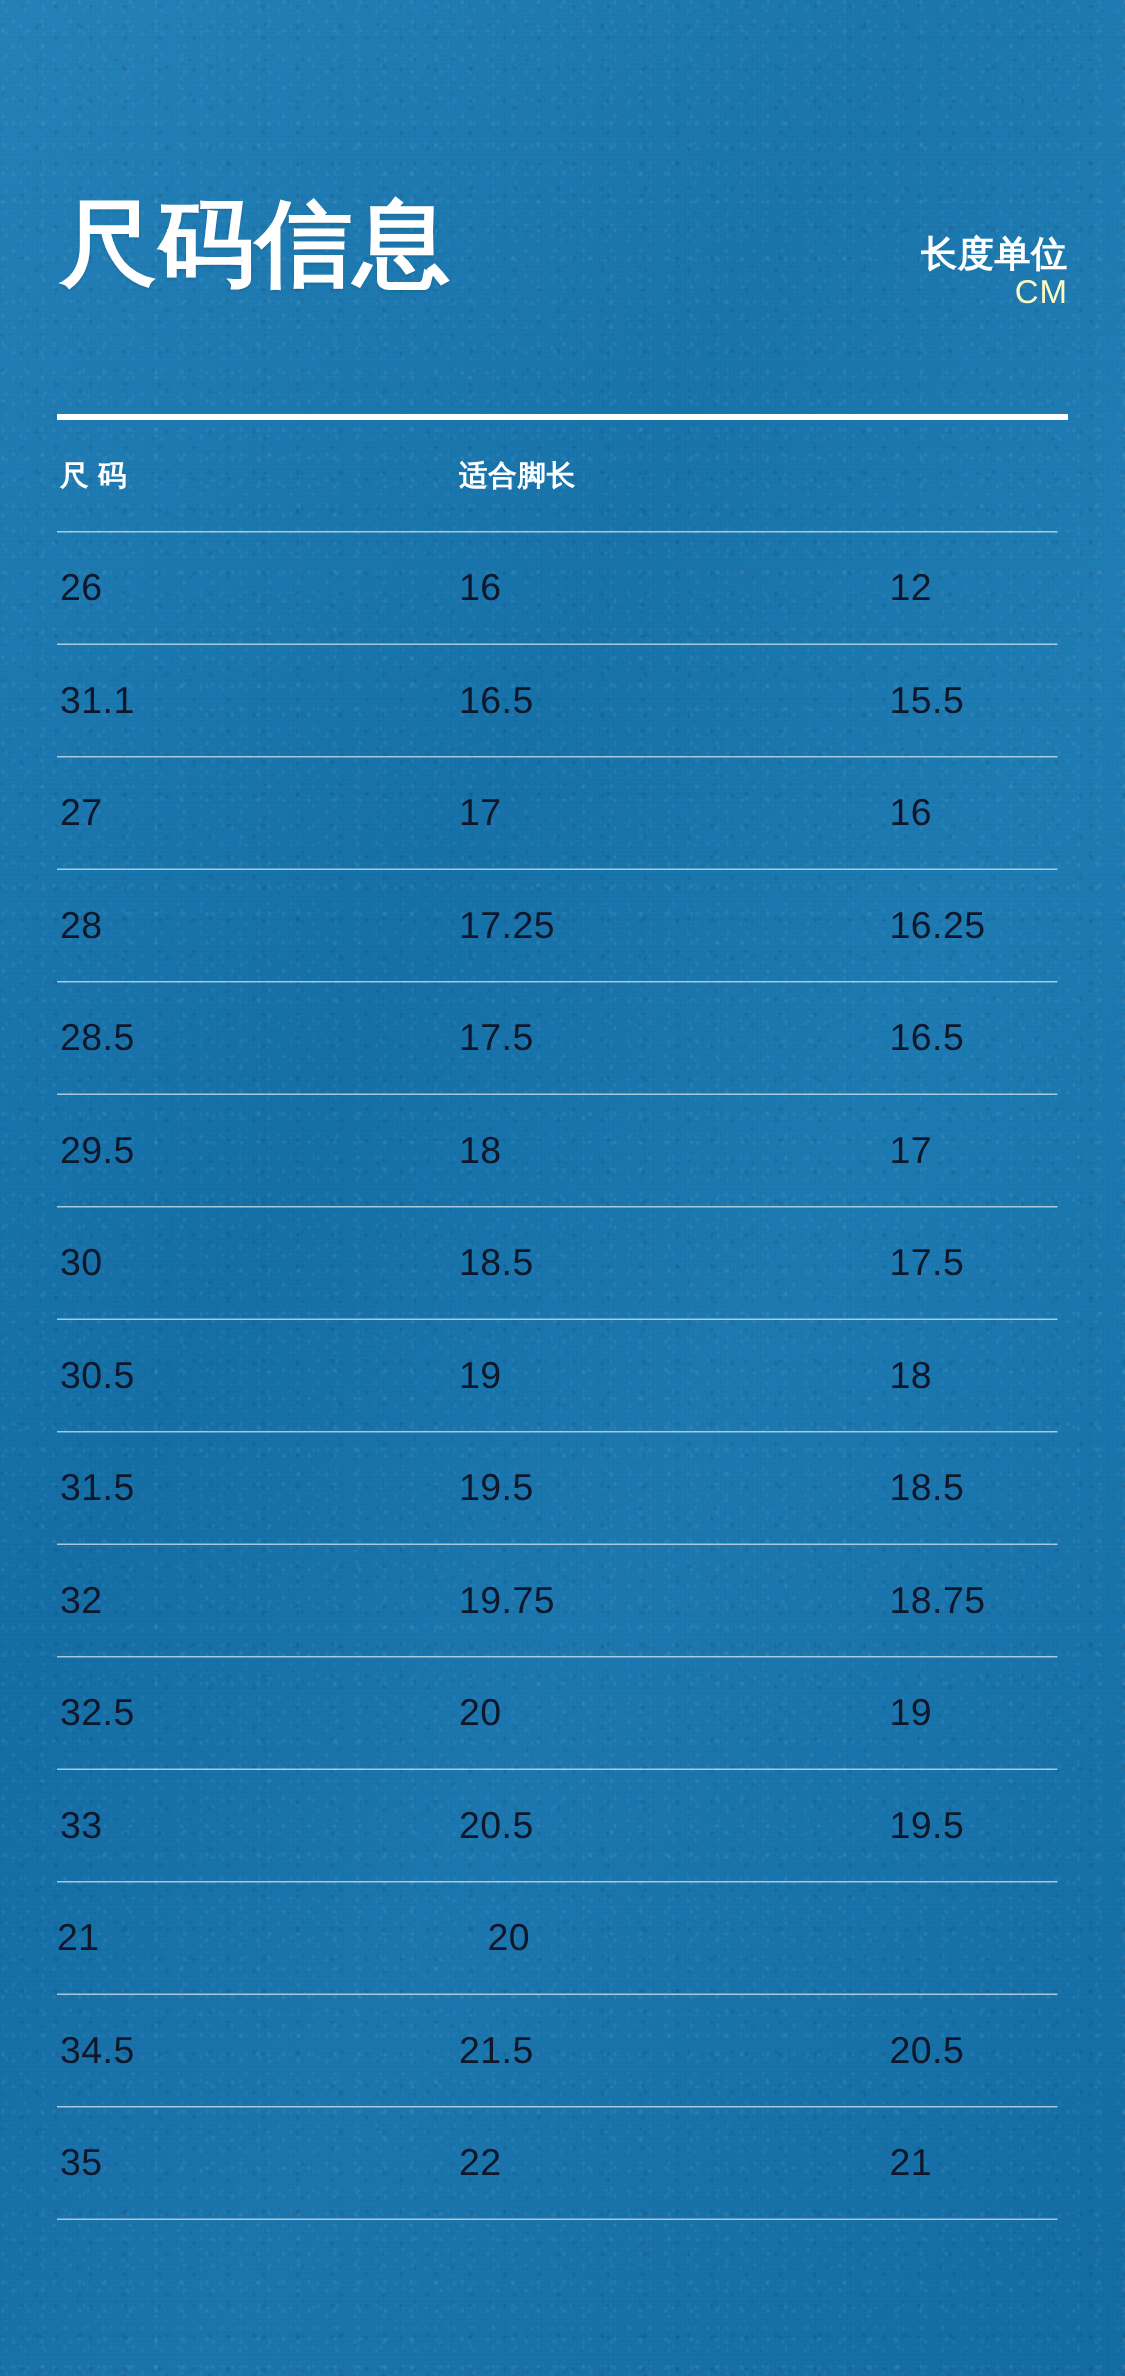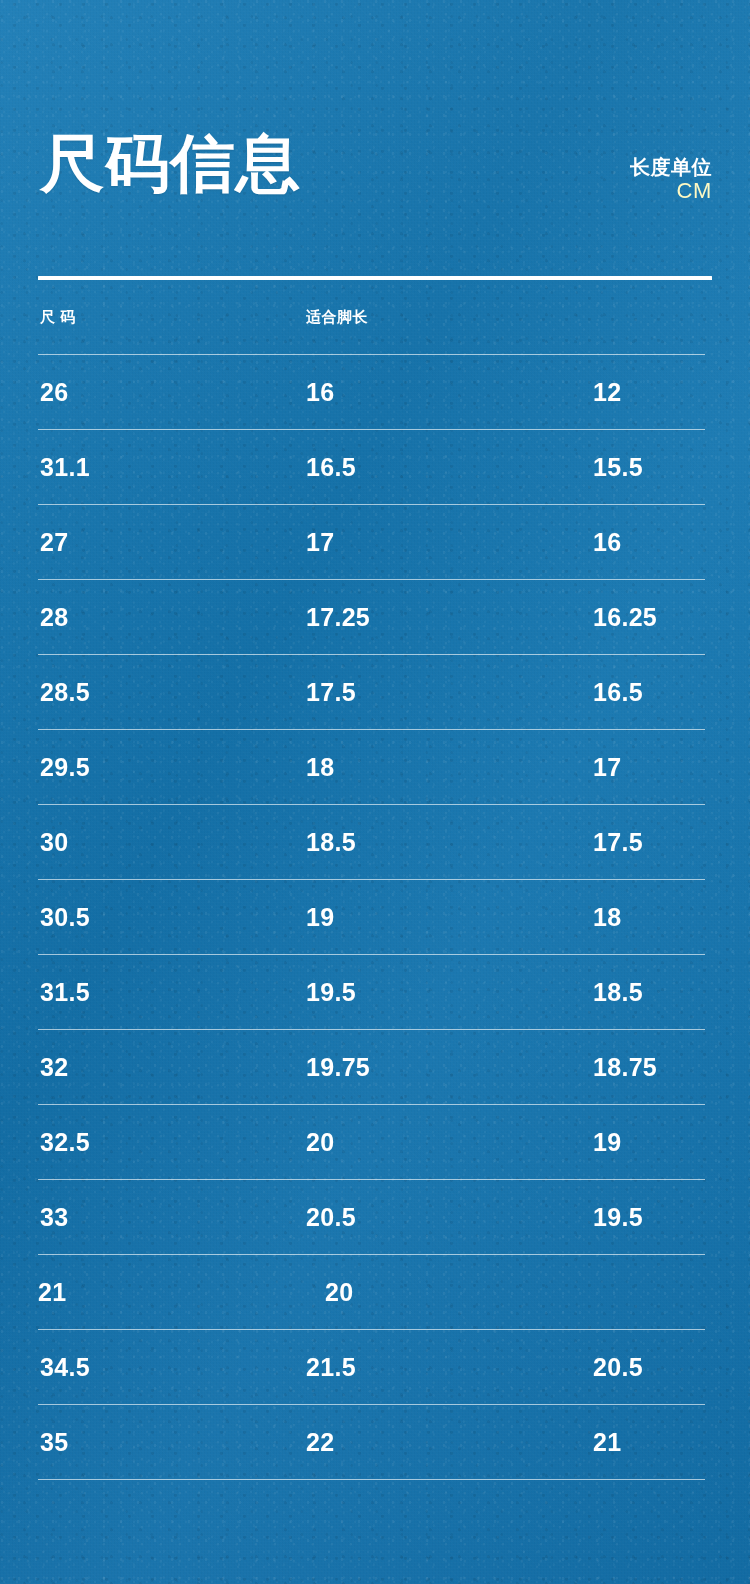--- a/index.html
+++ b/index.html
@@ -60,21 +60,21 @@
     transform-origin:left center;
   }
 
   .unit-block {
     position:absolute;
     right:38px; top:140px;
     text-align:right;
     line-height:1.13;
   }
   .unit-label {
-    font-size:20px;
+    font-size:24px;
     font-weight:bold;
     letter-spacing:.5px;
     display:block;
     color:#ffffff;
   }
   .unit-value {
     font-size:22px;
     font-weight:400;
     letter-spacing:.6px;
     display:block;
@@ -94,42 +94,42 @@
     background:#ffffff;
     border-radius:.5px;
   }
 
   .head-row {
     display:flex;
     height:74px;
     align-items:center;
   }
   .head-cell {
-    font-size:15px;
+    font-size:19px;
     font-weight:bold;
     letter-spacing:.5px;
     color:#ffffff;
   }
 
   .rule-thin {
     width:667px;
     height:1px;
     background:rgba(255,255,255,.62);
   }
 
   .data-row {
     display:flex;
     height:74px;
     align-items:center;
   }
   .cell {
     font-size:25px;
-    font-weight:700;
+    font-weight:400;
     letter-spacing:.3px;
-    color:#ffffff;
+    color:#0f172a;
     white-space:nowrap;
   }
 
   
   .c1 { width:268px; padding-left:2px; }
   .c2 { width:287px; }
   .c3 { width:auto; }
 </style>
 </head>
 <body>

